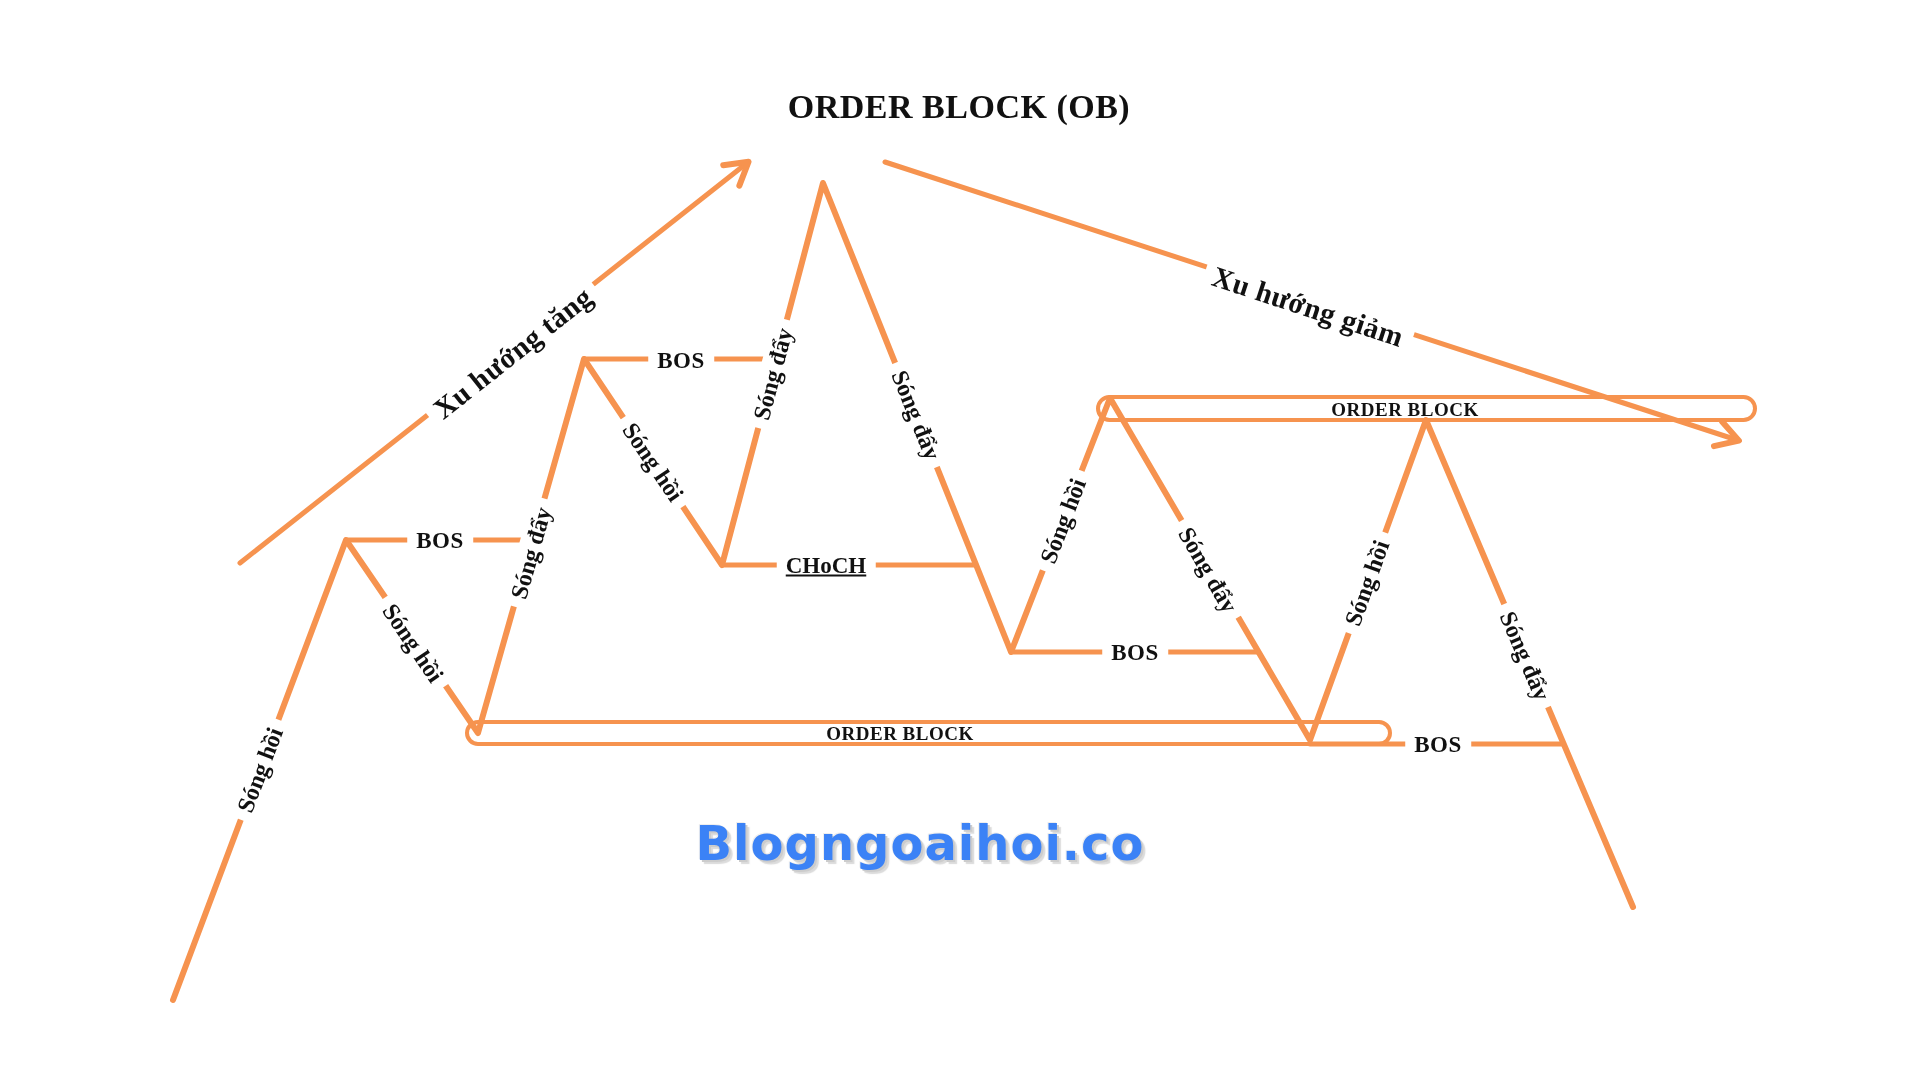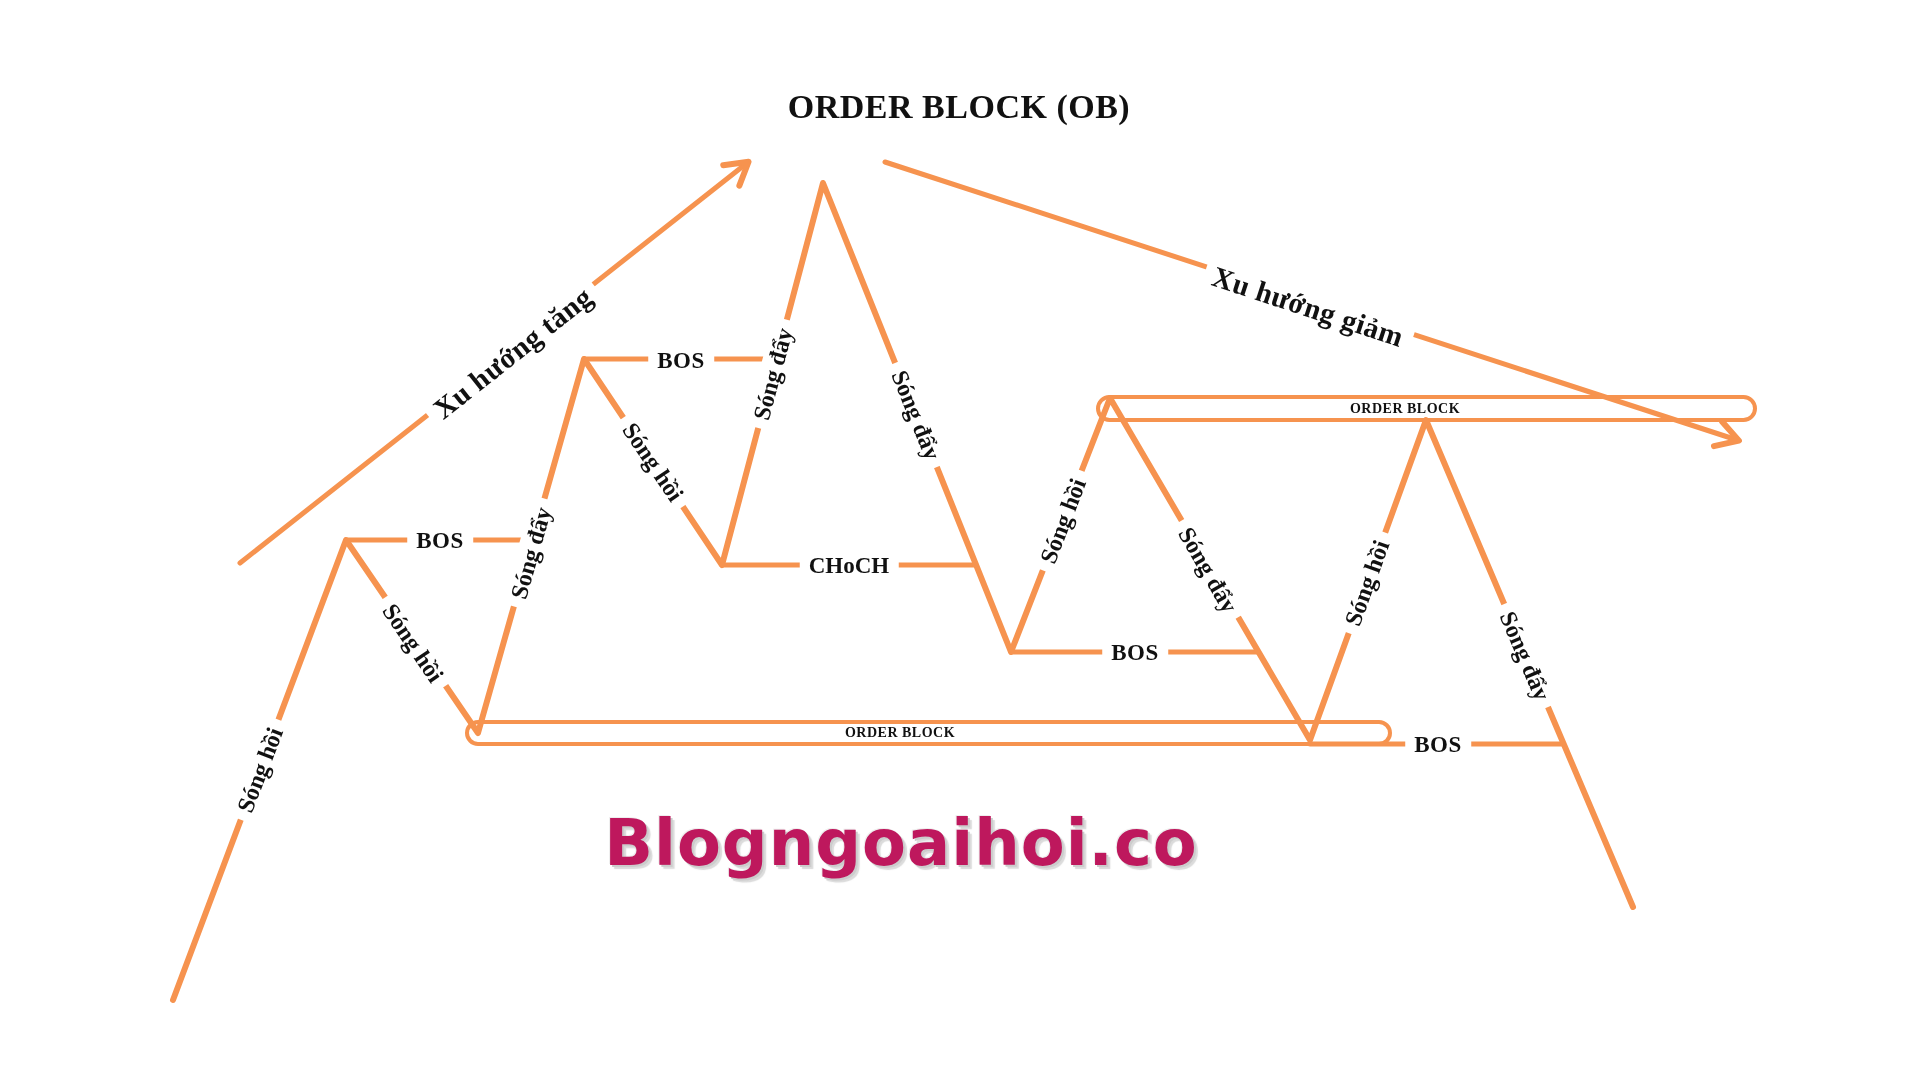--- a/index.html
+++ b/index.html
@@ -5,26 +5,26 @@
   html,body{margin:0;padding:0;background:#fff;}
   #stage{position:relative;width:1920px;height:1080px;background:#ffffff;overflow:hidden;
          font-family:"Liberation Serif","DejaVu Serif",serif;}
   #lines{position:absolute;left:0;top:0;width:1920px;height:1080px;}
   .lbl{position:absolute;font-weight:bold;color:#111;white-space:nowrap;line-height:1;
        transform:translate(-50%,-50%);}
   .bg{background:#ffffff;padding:2px 9px;}
   .title{font-size:34px;letter-spacing:.5px;}
   .bos{font-size:23px;letter-spacing:.5px;}
   .choch{font-size:23px;}
-  .ob{font-size:14px;letter-spacing:.5px;}
+  .ob{font-size:19px;letter-spacing:.5px;}
   .wave{font-size:24px;}
   .trend{font-size:29px;letter-spacing:.5px;}
-  .watermark{position:absolute;left:901px;top:843px;transform:translate(-50%,-50%);
-       font-family:"DejaVu Sans","Liberation Sans",sans-serif;font-weight:bold;font-size:64px;
-       color:#be185d;letter-spacing:1px;
+  .watermark{position:absolute;left:920px;top:843px;transform:translate(-50%,-50%);
+       font-family:"DejaVu Sans","Liberation Sans",sans-serif;font-weight:bold;font-size:48px;
+       color:#3b82f6;letter-spacing:1px;
        text-shadow:2px 2px 0 #cccccc,4px 4px 1px rgba(190,190,190,.55),-1px -1px 0 #eeeeee;}
 </style>
 </head>
 <body>
 
 <div id="stage">
 
   <svg id="lines" viewBox="0 0 1920 1080">
     <defs>
       <marker id="arrow" markerUnits="userSpaceOnUse" markerWidth="40" markerHeight="40" refX="26" refY="18" orient="auto">
@@ -47,21 +47,21 @@
     <line x1="885" y1="162" x2="1737" y2="440" stroke="#F6934F" stroke-width="5" stroke-linecap="round" marker-end="url(#arrow)"></line>
   </svg>
 
   <div class="lbl title" style="left:959px;top:107px;">ORDER BLOCK (OB)</div>
 
   <div class="lbl trend bg" style="left:513px;top:353px;transform:translate(-50%,-50%) rotate(-38.3deg);">Xu hướng tăng</div>
   <div class="lbl trend bg" style="left:1308px;top:307px;transform:translate(-50%,-50%) rotate(18.2deg);">Xu hướng giảm</div>
 
   <div class="lbl bos bg" style="left:440px;top:540px;">BOS</div>
   <div class="lbl bos bg" style="left:681px;top:360px;">BOS</div>
-  <div class="lbl choch bg" style="left:849px;top:565px;">CHoCH</div>
+  <div class="lbl choch bg" style="left:826px;top:565px;text-decoration:underline;">CHoCH</div>
   <div class="lbl bos bg" style="left:1135px;top:652px;">BOS</div>
   <div class="lbl bos bg" style="left:1438px;top:744px;">BOS</div>
 
   <div class="lbl ob" style="left:1405px;top:409px;">ORDER BLOCK</div>
   <div class="lbl ob" style="left:900px;top:733px;">ORDER BLOCK</div>
 
   <div class="lbl wave bg" style="left:260px;top:770px;transform:translate(-50%,-50%) rotate(-69deg);">Sóng hồi</div>
   <div class="lbl wave bg" style="left:413px;top:643px;transform:translate(-50%,-50%) rotate(56deg);">Sóng hồi</div>
   <div class="lbl wave bg" style="left:531px;top:553px;transform:translate(-50%,-50%) rotate(-74deg);">Sóng đẩy</div>
   <div class="lbl wave bg" style="left:653px;top:462px;transform:translate(-50%,-50%) rotate(56deg);">Sóng hồi</div>

